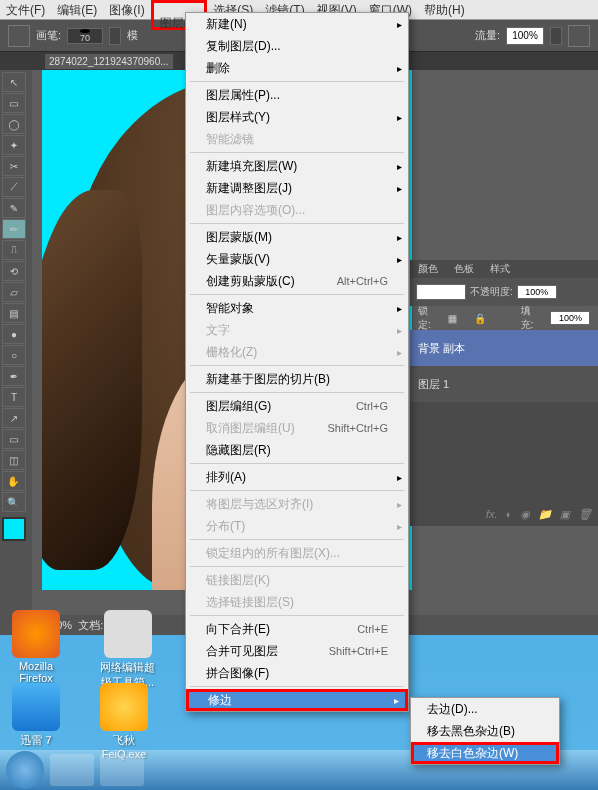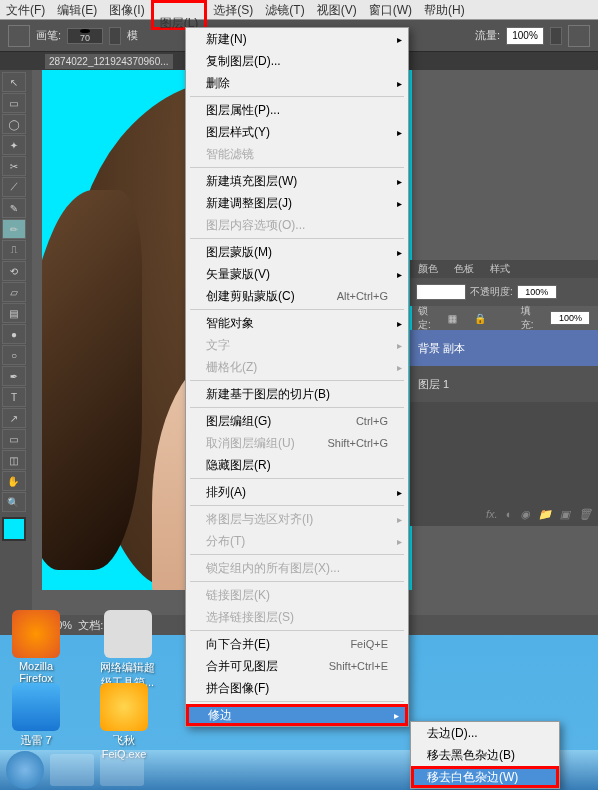--- a/index.html
+++ b/index.html
@@ -40,30 +40,30 @@
     .panel-tab { padding: 2px 8px; }
     .panel-body { background: #535353; height: 28px; display: flex; align-items: center; padding: 0 6px; gap: 4px; font-size: 10px; color: #ccc; }
     .layers-panel { background: #535353; }
     .layers-select { width: 50px; height: 16px; background: #fff; border: 1px solid #666; }
     .opacity-input { width: 40px; height: 14px; background: #fff; border: 1px solid #666; font-size: 9px; text-align: center; color: #000; }
     .layer-lock-row { height: 24px; display: flex; align-items: center; padding: 0 8px; font-size: 10px; color: #ccc; gap: 17px; }
     .layer-item { height: 36px; display: flex; align-items: center; padding: 0 8px; font-size: 11px; color: #ddd; }
     .layer-item.selected { background: #5873b0; color: #fff; }
     .layer-footer { height: 24px; background: #4a4a4a; display: flex; align-items: center; justify-content: flex-end; padding: 0 6px; gap: 8px; font-size: 11px; color: #888; font-style: italic; }
     
-    .dropdown-menu { position: absolute; top: 27px; left: 185px; width: 224px; background: #f0f0f0; border: 1px solid #999; box-shadow: 3px 3px 8px rgba(0,0,0,0.4); font-size: 12px; z-index: 100; }
+    .dropdown-menu { position: absolute; top: 12px; left: 185px; width: 224px; background: #f0f0f0; border: 1px solid #999; box-shadow: 3px 3px 8px rgba(0,0,0,0.4); font-size: 12px; z-index: 100; }
     .dropdown-menu .m-item { height: 22px; display: flex; align-items: center; justify-content: space-between; padding: 0 20px; color: #000; position: relative; }
     .dropdown-menu .m-item.disabled { color: #aaa; }
     .dropdown-menu .m-item.has-sub::after { content: "▸"; position: absolute; right: 6px; font-size: 10px; }
     .dropdown-menu .m-item.highlighted { background: #4a90d9; color: #fff; border: 3px solid red; height: 22px; padding: 0 19px; }
     .dropdown-menu .m-item.highlighted::after { color: #fff; }
     .dropdown-menu .sep { height: 1px; background: #ccc; margin: 2px 4px; }
     .m-shortcut { font-size: 11px; color: #666; }
     
-    .submenu { position: absolute; top: 697px; left: 410px; width: 150px; background: #f0f0f0; border: 1px solid #999; box-shadow: 3px 3px 8px rgba(0,0,0,0.4); font-size: 12px; z-index: 101; margin-top: 24px; }
+    .submenu { position: absolute; top: 697px; left: 410px; width: 150px; background: #f0f0f0; border: 1px solid #999; box-shadow: 3px 3px 8px rgba(0,0,0,0.4); font-size: 12px; z-index: 101; }
     .submenu .sm-item { height: 22px; display: flex; align-items: center; padding: 0 16px; color: #000; }
     .submenu .sm-item.highlighted-selected { background: #4a90d9; color: #fff; border: 3px solid red; padding: 0 13px; }
     
     .desktop-icons { position: absolute; bottom: 100px; left: 0; display: flex; gap: 40px; padding-left: 12px; }
     .desktop-icon { display: flex; flex-direction: column; align-items: center; font-size: 11px; color: #fff; text-shadow: 1px 1px 2px rgba(0,0,0,0.6); }
     .icon-img { width: 48px; height: 48px; background: #ccc; border-radius: 6px; margin-bottom: 2px; }
     .firefox { background: radial-gradient(circle, #ff9500, #e25822); }
     .net-edit { background: #ddd; }
     .xunlei { background: linear-gradient(#4ab3f4, #1976d2); }
     .feiq { background: radial-gradient(circle, #ffd54f, #ffa000); }
@@ -274,21 +274,21 @@
   <div class="sep"></div>
   <div class="m-item disabled">
       <span>链接图层(K)</span>
     </div>
   <div class="m-item disabled">
       <span>选择链接图层(S)</span>
     </div>
   <div class="sep"></div>
   <div class="m-item">
       <span>向下合并(E)</span>
-      <span class="m-shortcut">FeiQ+E</span>
+      <span class="m-shortcut">Ctrl+E</span>
     </div>
   <div class="m-item">
       <span>合并可见图层</span>
       <span class="m-shortcut">Shift+Ctrl+E</span>
     </div>
   <div class="m-item">
       <span>拼合图像(F)</span>
     </div>
   <div class="sep"></div>
   <div class="m-item has-sub highlighted">

